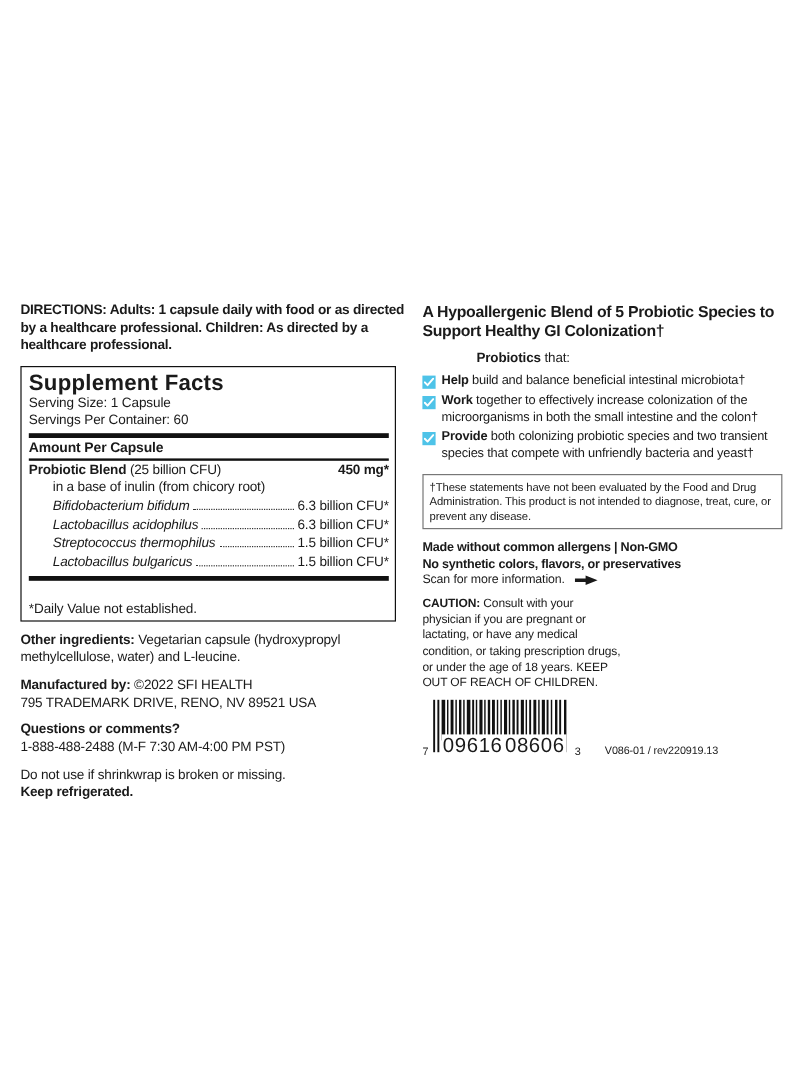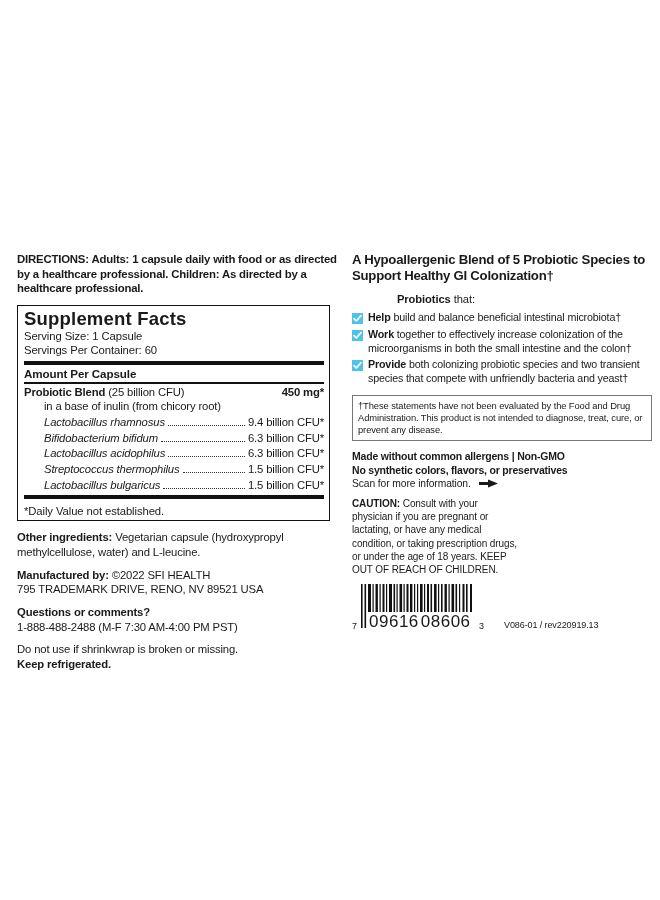--- a/index.html
+++ b/index.html
@@ -90,21 +90,21 @@
     line-height: 1.30;
     letter-spacing: -0.15px;
     padding-left: 20px;
   }
   .species { padding-left: 20px; }
   .species .nm { font-style: italic; }
 
   .sf-footnote {
     font-size: 11.3px;
     letter-spacing: -0.1px;
-    padding-top: 6px;
+    padding-top: 18px;
   }
 
   .other-block {
     font-size: 11.3px;
     line-height: 1.30;
     letter-spacing: -0.15px;
     margin-top: 9px;
   }
   .other-block p { margin: 0 0 8px 0; }
   .other-block b { font-weight: bold; }
@@ -245,25 +245,20 @@
       <div class="sf-row blend-row">
         <span class="nm">Probiotic Blend</span>
         <span class="nm sub">&nbsp;</span>
           <span class="nm sub">(25 billion CFU)</span>
         <span class="spacer"></span>
         <span class="val">450 mg*</span>
       </div>
 
       <div class="base-line">in a base of inulin (from chicory root)</div>
 
-      <div class="sf-row species">
-        <span class="nm">Lactobacillus rhamnosus</span>
-        <span class="dots"></span>
-        <span class="val">9.4 billion CFU*</span>
-      </div>
       <div class="sf-row species">
         <span class="nm">Bifidobacterium bifidum</span>
         <span class="dots"></span>
         <span class="val">6.3 billion CFU*</span>
       </div>
       <div class="sf-row species">
         <span class="nm">Lactobacillus acidophilus</span>
         <span class="dots"></span>
         <span class="val">6.3 billion CFU*</span>
       </div>

